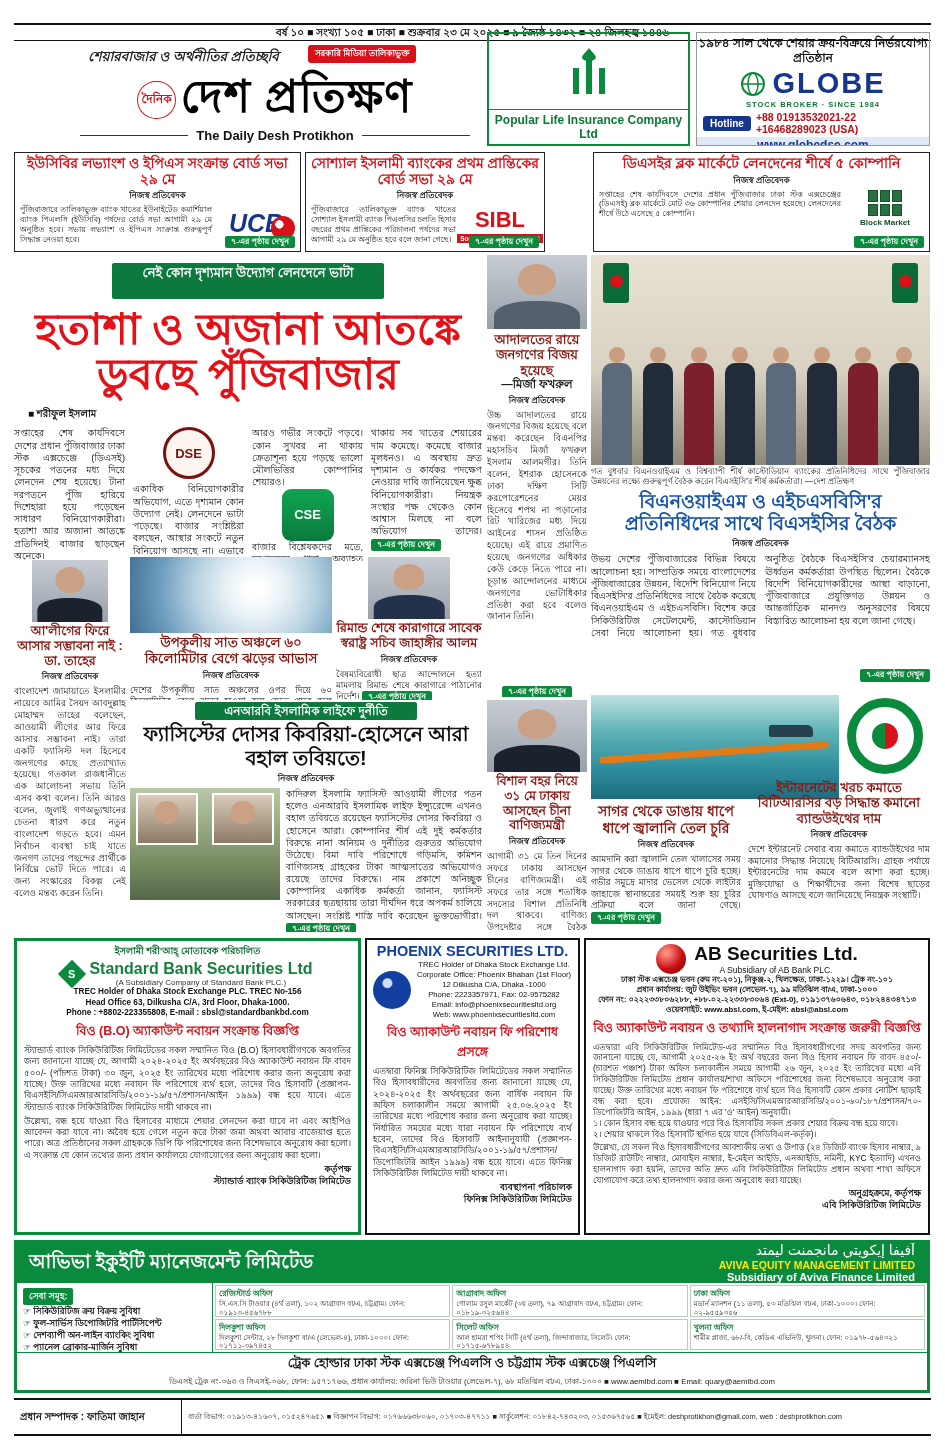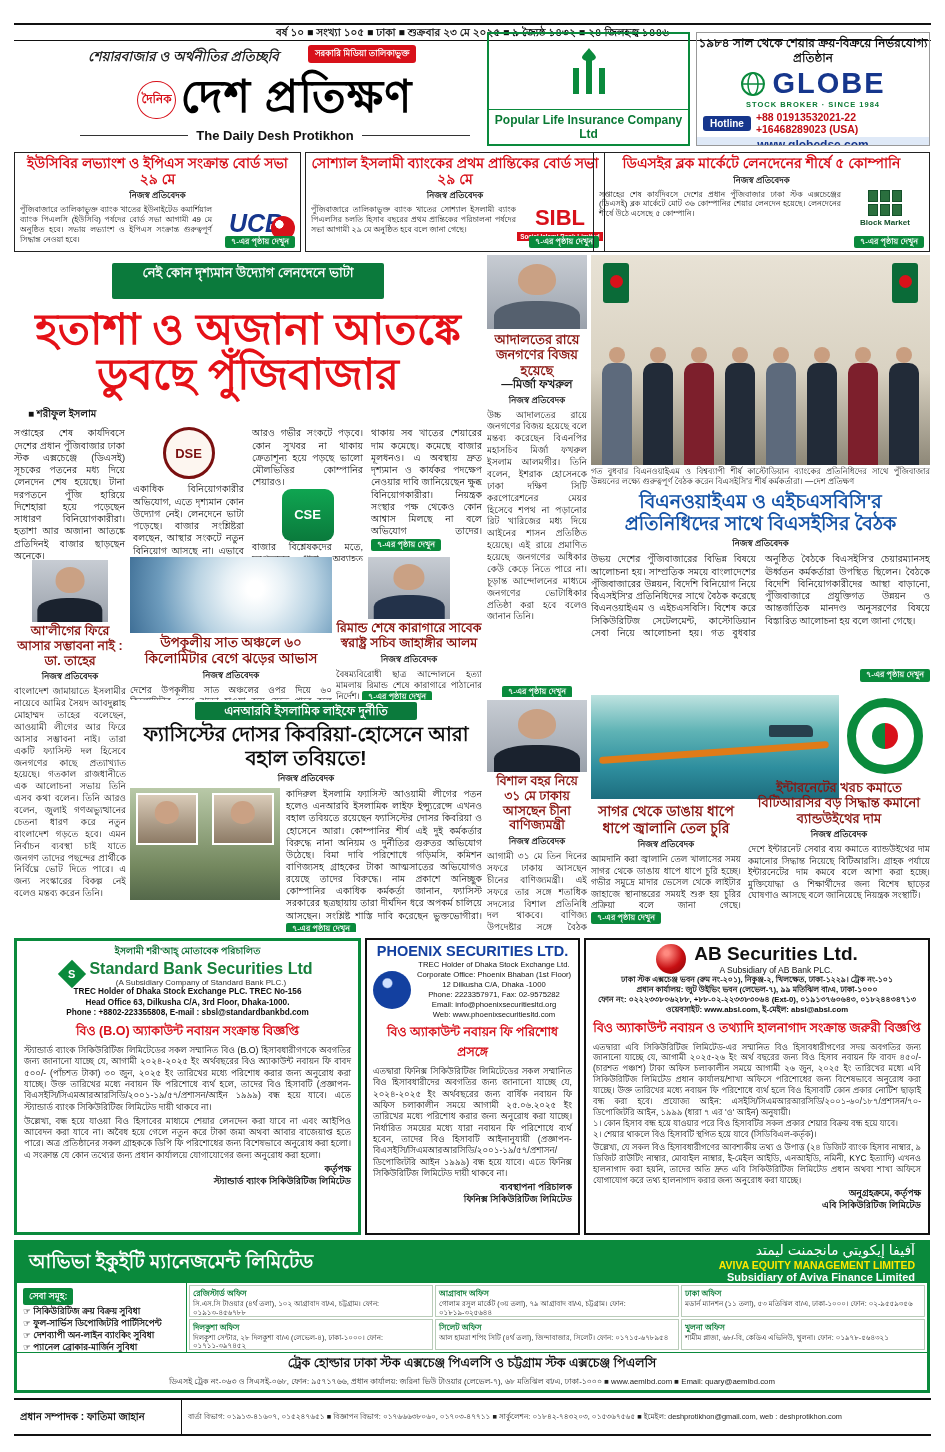--- a/index.html
+++ b/index.html
@@ -128,21 +128,21 @@
 
   
   #ad-aviva{left:14px;top:1240px;width:916px;height:153px;border:3px solid #0a8a3c;display:flex;flex-direction:column;overflow:hidden;}
   .av-head{height:40px;background:#0a8a3c;color:#fff;display:flex;align-items:center;justify-content:space-between;padding:0 12px;}
   .av-title{font-size:19px;font-weight:800;}
   .av-right{text-align:right;line-height:1.2;}
   .av-ar{font-size:14px;}
   .av-en{font-size:10.5px;font-weight:800;color:#ffe800;}
   .av-sub{font-size:11px;font-weight:bold;}
   .av-body{flex:1;display:flex;overflow:hidden;}
-  .av-services{width:170px;border-right:1.5px solid #0a8a3c;padding:2px 6px;}
+  .av-services{width:196px;border-right:1.5px solid #0a8a3c;padding:2px 6px;}
   .av-s-head{display:inline-block;background:#0a8a3c;color:#fff;font-size:9px;font-weight:bold;padding:1px 6px;border-radius:2px;margin-bottom:1px;}
   .av-item{font-size:8.8px;font-weight:bold;line-height:1.35;}
   .av-offices{flex:1;display:grid;grid-template-columns:repeat(3,1fr);gap:2px;padding:2px;}
   .av-office{border:1px solid #b9ccb9;padding:1px 3px;overflow:hidden;}
   .o-head{font-size:7.8px;font-weight:800;color:#0a7a35;}
   .o-text{font-size:7.1px;line-height:1.22;color:#222;}
   .av-foot1{border-top:1.5px solid #0a8a3c;font-size:12.5px;font-weight:800;text-align:center;padding:1px 0;}
   .av-foot2{font-size:7.8px;text-align:center;padding-bottom:2px;color:#222;}
 
   
@@ -197,30 +197,30 @@
       <span class="g-hlabel">Hotline</span>
       <span class="g-phones"><span>+88 01913532021-22</span><br><span>+16468289023 (USA)</span></span>
     </div>
     <div class="g-web">www.globedse.com</div>
   </div>
 
   <div id="ad-ucb" class="adbox" style="left:14px;width:287px;">
     <div class="ad-head">ইউসিবির লভ্যাংশ ও ইপিএস সংক্রান্ত বোর্ড সভা ২৯ মে</div>
     <div class="byline">নিজস্ব প্রতিবেদক</div>
     <div class="ad-flex">
-      <div class="ad-body">পুঁজিবাজারে তালিকাভুক্ত ব্যাংক খাতের ইউনাইটেড কমার্শিয়াল ব্যাংক পিএলসি (ইউসিবি) পর্ষদের বোর্ড সভা আগামী 49 মে অনুষ্ঠিত হবে। সভায় লভ্যাংশ ও ইপিএস সংক্রান্ত গুরুত্বপূর্ণ সিদ্ধান্ত নেওয়া হবে।</div>
+      <div class="ad-body">পুঁজিবাজারে তালিকাভুক্ত ব্যাংক খাতের ইউনাইটেড কমার্শিয়াল ব্যাংক পিএলসি (ইউসিবি) পর্ষদের বোর্ড সভা আগামী ২৯ মে অনুষ্ঠিত হবে। সভায় লভ্যাংশ ও ইপিএস সংক্রান্ত গুরুত্বপূর্ণ সিদ্ধান্ত নেওয়া হবে।</div>
       <div class="ad-logo-col">
         <span class="ucb-word">UCB</span>
         <div class="ucb-dot"></div>
       </div>
     </div>
     <span class="badge ad-badge">৭-এর পৃষ্ঠায় দেখুন</span>
   </div>
 
-  <div id="ad-sibl" class="adbox" style="left:305px;width:300px;">
+  <div id="ad-sibl" class="adbox" style="left:305px;width:240px;">
     <div class="ad-head">সোশ্যাল ইসলামী ব্যাংকের প্রথম প্রান্তিকের বোর্ড সভা ২৯ মে</div>
     <div class="byline">নিজস্ব প্রতিবেদক</div>
     <div class="ad-flex">
       <div class="ad-body">পুঁজিবাজারে তালিকাভুক্ত ব্যাংক খাতের সোশ্যাল ইসলামী ব্যাংক পিএলসির চলতি হিসাব বছরের প্রথম প্রান্তিকের পরিচালনা পর্ষদের সভা আগামী ২৯ মে অনুষ্ঠিত হবে বলে জানা গেছে।</div>
       <div class="ad-logo-col">
         <span class="sibl-word">SIBL</span>
         <span class="sibl-strip">Social Islami Bank Limited</span>
       </div>
     </div>
     <span class="badge ad-badge">৭-এর পৃষ্ঠায় দেখুন</span>

